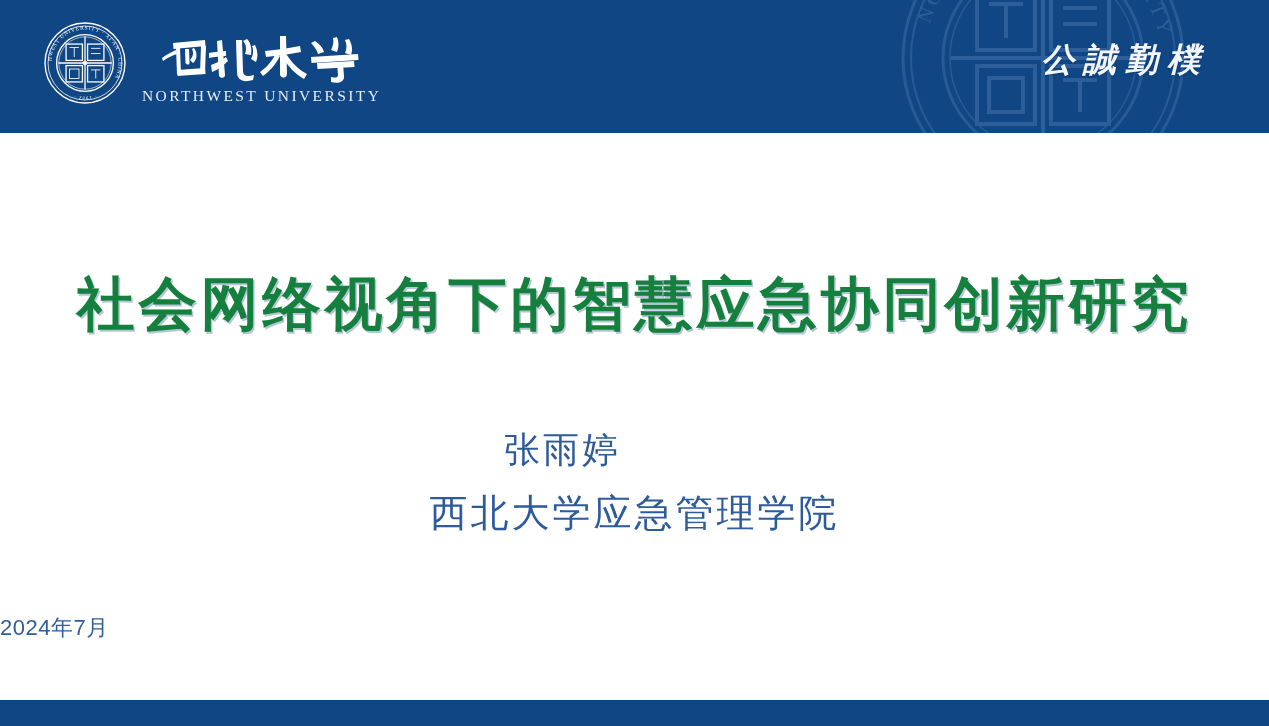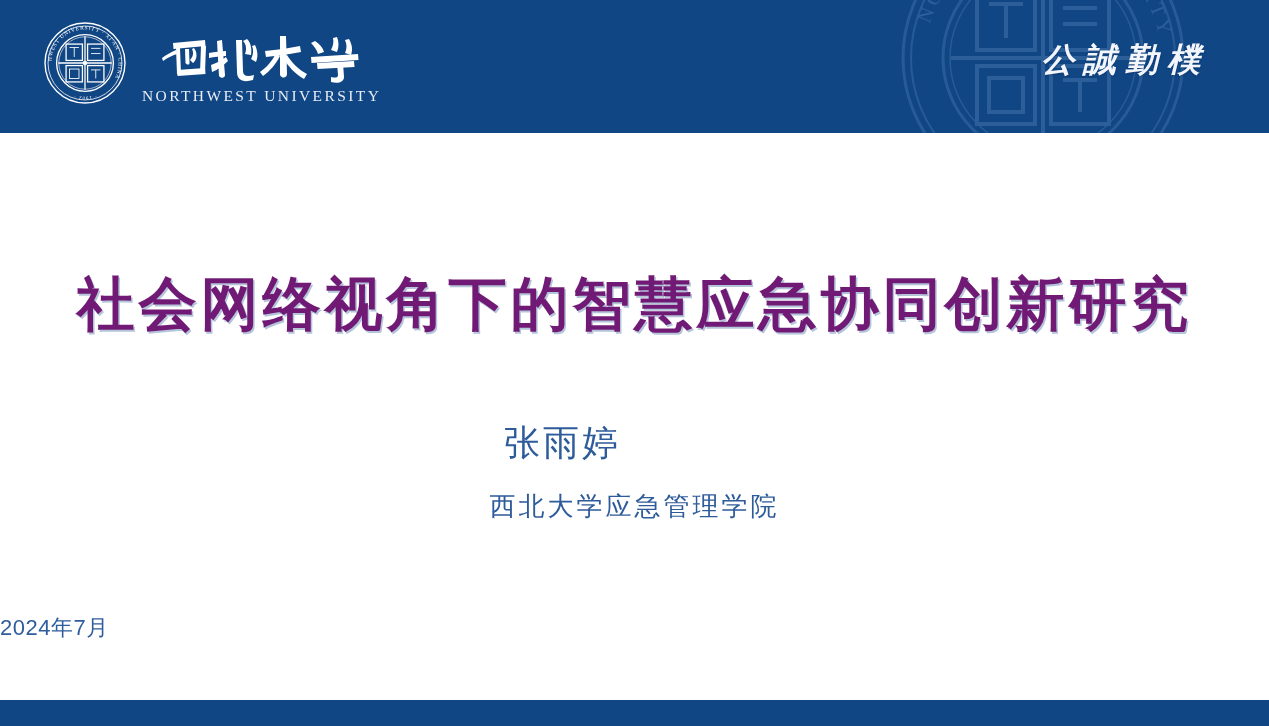--- a/index.html
+++ b/index.html
@@ -102,54 +102,54 @@
     height: 567px;
     background: #ffffff;
   }
 
   .main-title {
     position: absolute;
     left: 0;
     top: 140px;
     width: 1269px;
     text-align: center;
-    color: #701a75;
+    color: #15803d;
     font-family: "Liberation Serif", "DejaVu Serif", serif;
     font-weight: 700;
     font-size: 58px;
     letter-spacing: 4px;
     line-height: 1.12;
     white-space: nowrap;
     text-shadow: 1.5px 1.5px 0 rgba(120,150,185,0.55);
   }
 
   .author {
     position: absolute;
     left: 0;
-    top: 291px;
+    top: 298px;
     width: 1125px;
     text-align: center;
     color: #2e5b9a;
     font-family: "Liberation Serif", "DejaVu Serif", serif;
     font-size: 36px;
     font-weight: 400;
     letter-spacing: 3px;
     line-height: 1.1;
     white-space: nowrap;
   }
 
   .affiliation {
     position: absolute;
     left: 0;
     top: 360px;
     width: 1269px;
     text-align: center;
     color: #2e5b9a;
     font-family: "Liberation Serif", "DejaVu Serif", serif;
-    font-size: 26px;
+    font-size: 38px;
     font-weight: 400;
     letter-spacing: 3px;
     line-height: 1.1;
     white-space: nowrap;
   }
 
   .date {
     position: absolute;
     left: 0;
     top: 483px;

